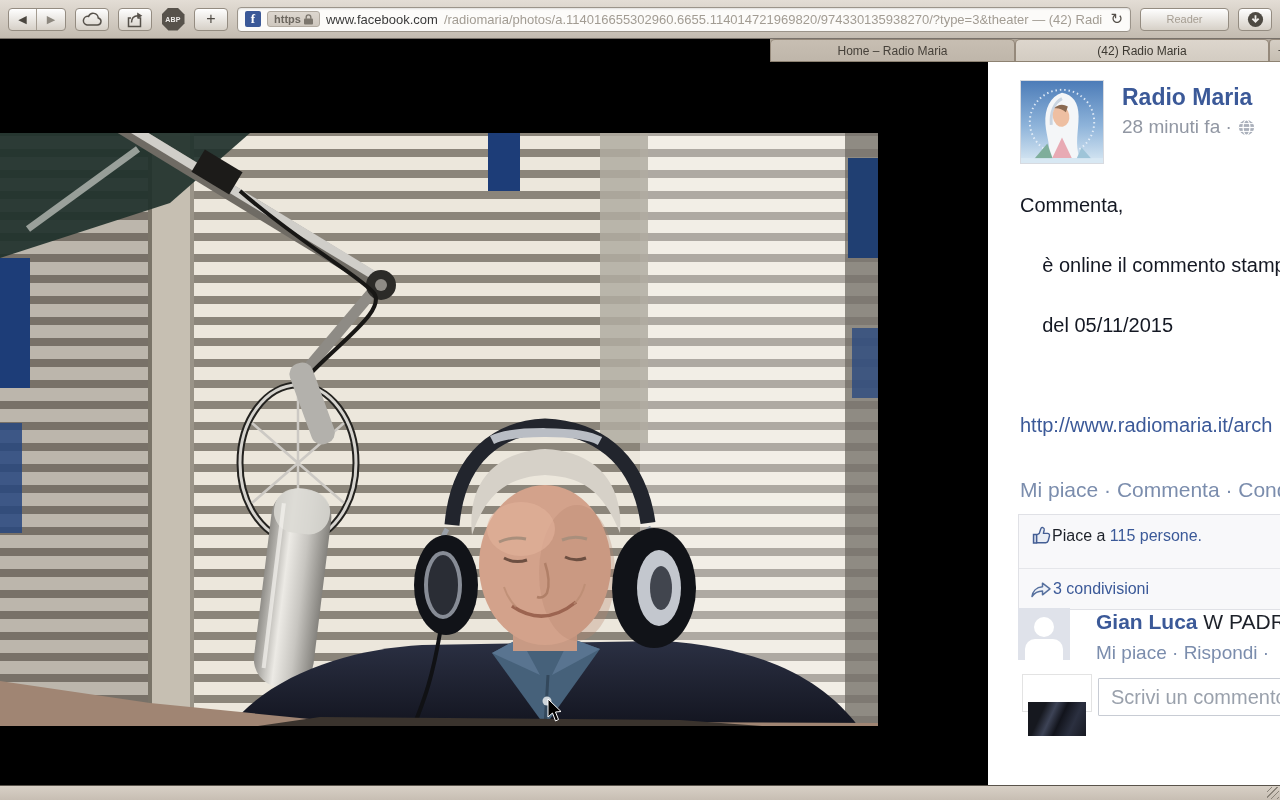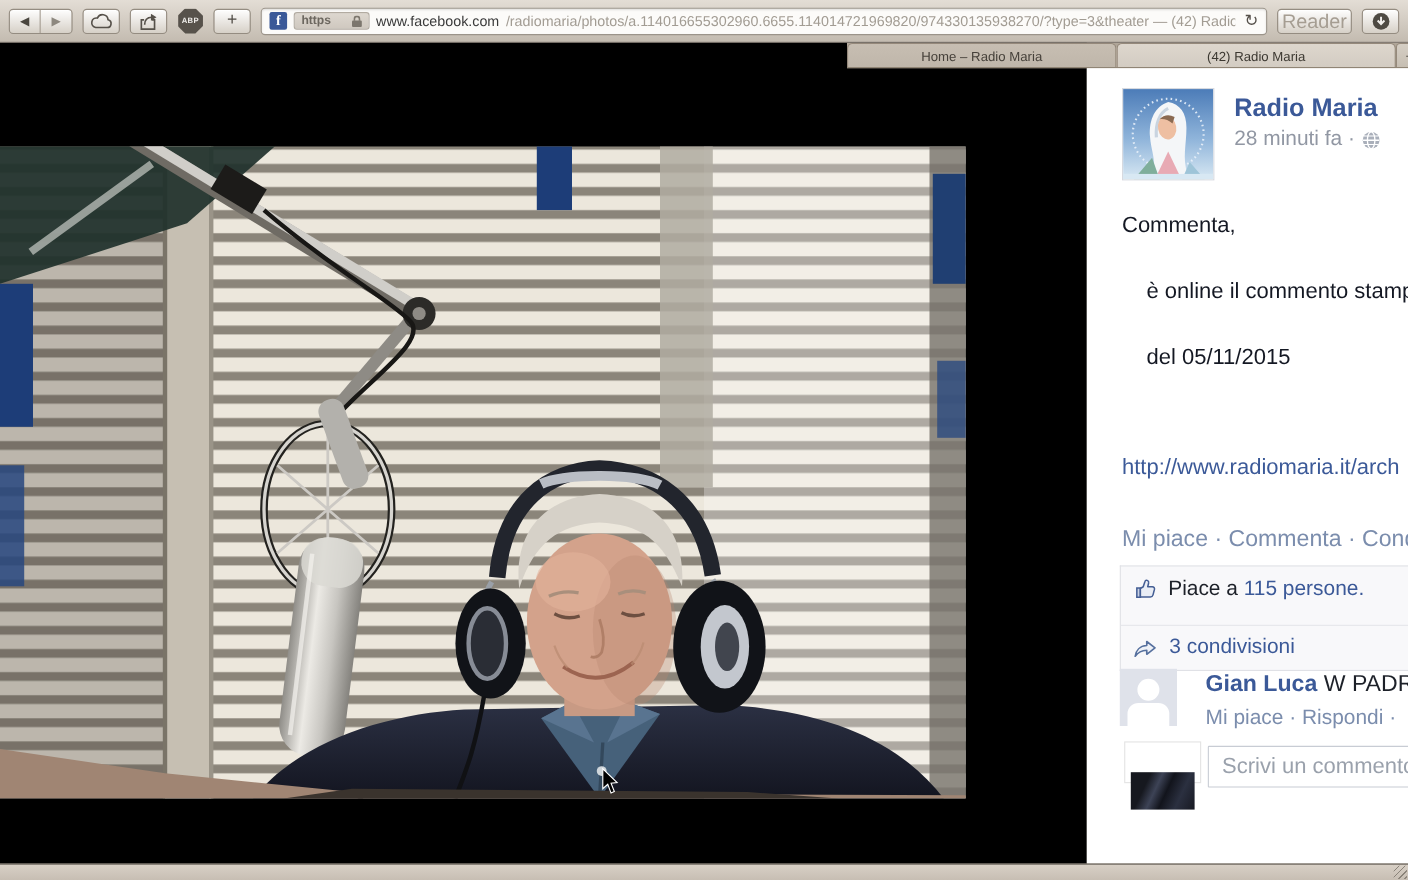--- a/index.html
+++ b/index.html
@@ -20,26 +20,26 @@
   #abp-wrap{width:24px;height:24px;display:flex;align-items:center;justify-content:center;}
   #abp-badge{width:23px;height:23px;background:#57524b;color:#efedea;font-size:7px;font-weight:bold;
     display:flex;align-items:center;justify-content:center;letter-spacing:.3px;
     clip-path:polygon(30% 0,70% 0,100% 30%,100% 70%,70% 100%,30% 100%,0 70%,0 30%);}
   #newtab-btn{width:34px;font-size:16px;}
   #url-field{flex:1;height:25px;background:#fcfbf9;border:1px solid #9b948a;border-radius:4px;
     display:flex;align-items:center;padding:0 7px;gap:6px;font-size:13px;white-space:nowrap;overflow:hidden;
     box-shadow:inset 0 1px 2px rgba(0,0,0,.12);}
   #fb-favicon{flex:none;width:16px;height:16px;background:#3b5998;color:#fff;border-radius:2px;
     font-weight:bold;font-size:13px;line-height:16px;text-align:center;font-family:"Liberation Serif",serif;}
-  #https-badge{flex:none;display:inline-flex;align-items:center;gap:19px;background:linear-gradient(#ddd7cf,#cfc8bf);
+  #https-badge{flex:none;display:inline-flex;align-items:center;gap:3px;background:linear-gradient(#ddd7cf,#cfc8bf);
     border:1px solid #b2aba1;border-radius:3px;padding:1px 6px;font-size:11px;font-weight:bold;color:#6c675f;}
   .url-host{color:#3a3a3a;}
   .url-rest{color:#a29c93;overflow:hidden;text-overflow:clip;flex:1;}
   #reload-btn{flex:none;color:#55504a;font-size:15px;margin-left:2px;background:none;border:none;padding:0;}
-  #reader-btn{width:68px;font-size:18px;color:#a59d92;}
+  #reader-btn{width:89px;font-size:11px;color:#a59d92;}
   #downloads-btn{width:34px;}
   
   #tabbar{position:absolute;left:770px;top:39px;width:550px;height:23px;background:#b0a699;
     display:flex;align-items:stretch;border-bottom:1px solid #8d8272;}
   .tab{display:flex;align-items:center;justify-content:center;font-size:12px;color:#46413a;
     border:1px solid #95897b;border-bottom:none;border-radius:5px 5px 0 0;overflow:hidden;white-space:nowrap;}
   .tab.inactive{width:245px;background:linear-gradient(#c7beb2,#bfb6aa);}
   .tab.active{width:254px;background:linear-gradient(#ddd6cd,#d3ccc2);color:#3c3831;}
   .tabbar-btn{width:25px;border:1px solid #95897b;border-bottom:none;border-radius:4px 4px 0 0;
     background:linear-gradient(#d5cec4,#c6beb2);display:flex;align-items:center;justify-content:center;
@@ -53,21 +53,21 @@
   #sidebar .abs{position:absolute;}
   #page-avatar{left:32px;top:18px;width:84px;height:84px;border:1px solid #d7dae0;}
   #page-name{left:134px;top:22px;font-size:23px;font-weight:bold;color:#3b5998;white-space:nowrap;}
   #post-meta{left:134px;top:54px;font-size:19px;color:#9197a3;white-space:nowrap;display:flex;align-items:center;gap:6px;}
   .post-text{left:32px;font-size:20px;line-height:30px;color:#141823;white-space:pre;}
   #post-p1{top:128px;} #post-p2{top:252px;}
   #post-link{left:32px;top:310px;font-size:20px;line-height:30px;color:#3b5998;white-space:pre;cursor:pointer;margin-top:38px;}
   #actions-row{left:32px;top:416px;font-size:21px;color:#7b8dad;white-space:nowrap;}
   #actions-row .lnk{cursor:pointer;}
   #like-box{left:30px;top:452px;width:263px;background:#f8f8fa;border:1px solid #e0e1e6;border-right:none;}
-  .sum-row{height:41px;display:flex;align-items:center;gap:10px;padding:0 10px;font-size:19px;white-space:nowrap;}
+  .sum-row{height:41px;display:flex;align-items:center;padding:0 10px;font-size:16px;white-space:nowrap;}
   .sum-row+.sum-row{border-top:1px solid #e5e6ea;margin-top:12px;}
   .sum-dark{color:#1d2129;} .sum-link{color:#3b5998;cursor:pointer;}
   #comment-avatar{left:30px;top:546px;width:52px;height:52px;background:#dfe2ea;overflow:hidden;}
   #comment-avatar::before{content:"";position:absolute;left:16px;top:9px;width:20px;height:20px;border-radius:50%;background:#fff;}
   #comment-avatar::after{content:"";position:absolute;left:7px;top:31px;width:38px;height:26px;border-radius:10px 10px 0 0;background:#fff;}
   #comment-main{left:108px;top:548px;font-size:21px;color:#1d2129;white-space:nowrap;}
   #comment-author{font-weight:bold;color:#3b5998;cursor:pointer;}
   #comment-meta{left:108px;top:580px;font-size:19px;color:#7b8dad;white-space:nowrap;}
   #composer-placeholder-box{left:34px;top:612px;width:70px;height:38px;background:#fff;border:1px solid #e3e3e3;}
   #composer-avatar{left:40px;top:640px;width:58px;height:34px;

